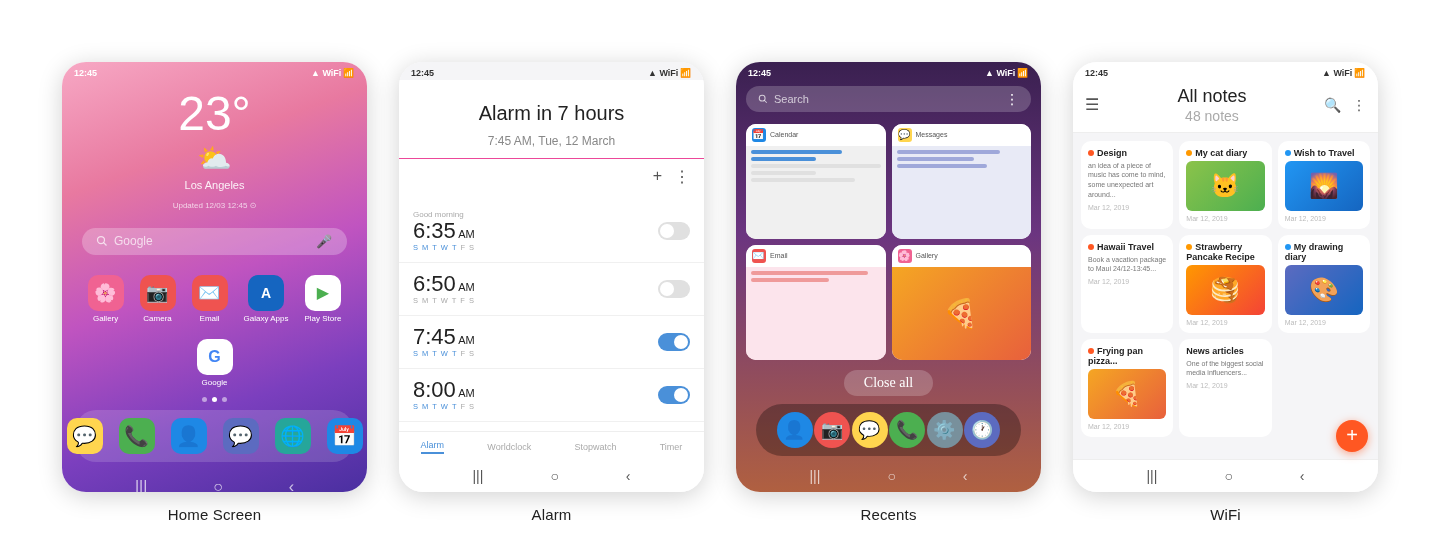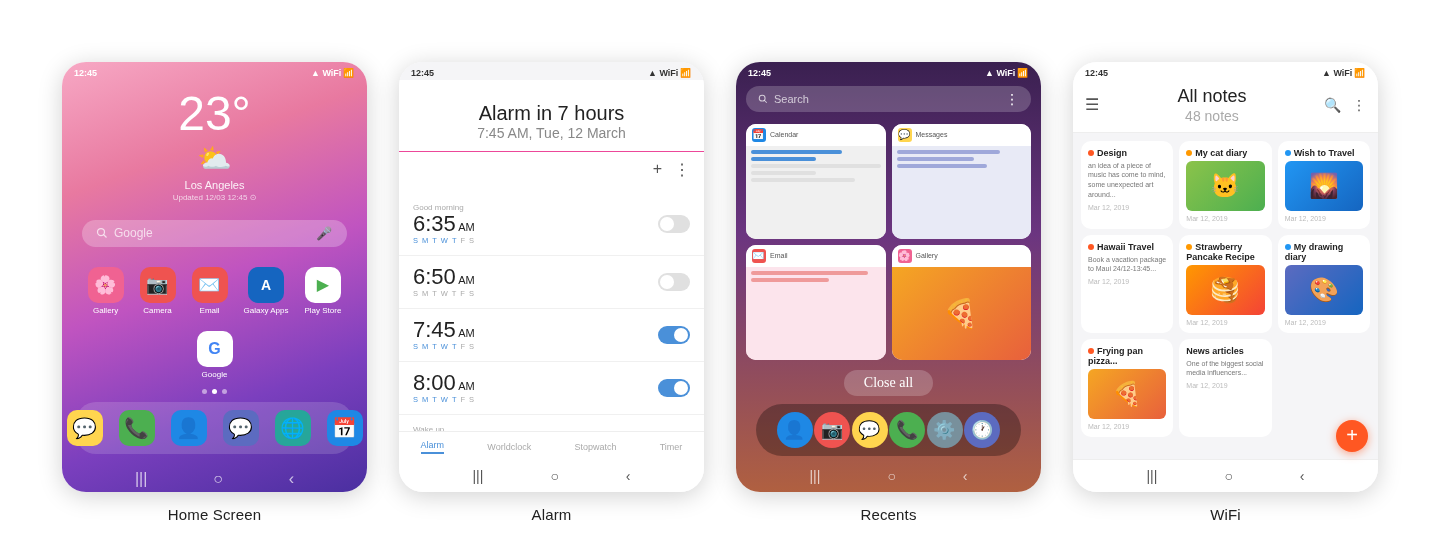--- a/index.html
+++ b/index.html
@@ -77,21 +77,21 @@
       margin-top: 4px;
     }
     .home-location {
       color: rgba(255,255,255,0.9);
       font-size: 11px;
       margin-top: 4px;
     }
     .home-updated {
       color: rgba(255,255,255,0.7);
       font-size: 8px;
-      margin-top: 2px;
+      margin-top: 10px;
     }
     .home-search-bar {
       margin: 18px 20px 0;
       background: rgba(255,255,255,0.25);
       border-radius: 20px;
       display: flex;
       align-items: center;
       padding: 6px 14px;
       gap: 6px;
     }
@@ -191,23 +191,23 @@
       padding: 22px 0 10px;
       background: white;
       border-bottom: 1px solid #ec4899;
     }
     .alarm-title {
       font-size: 20px;
       font-weight: 300;
       color: #222;
     }
     .alarm-subtitle {
-      font-size: 14px;
+      font-size: 12px;
       color: #888;
-      margin-top: 0;
+      margin-top: 9px;
     }
     .alarm-add-row {
       display: flex;
       justify-content: flex-end;
       padding: 8px 14px;
       gap: 12px;
       background: white;
     }
     .alarm-add-btn {
       font-size: 16px;

